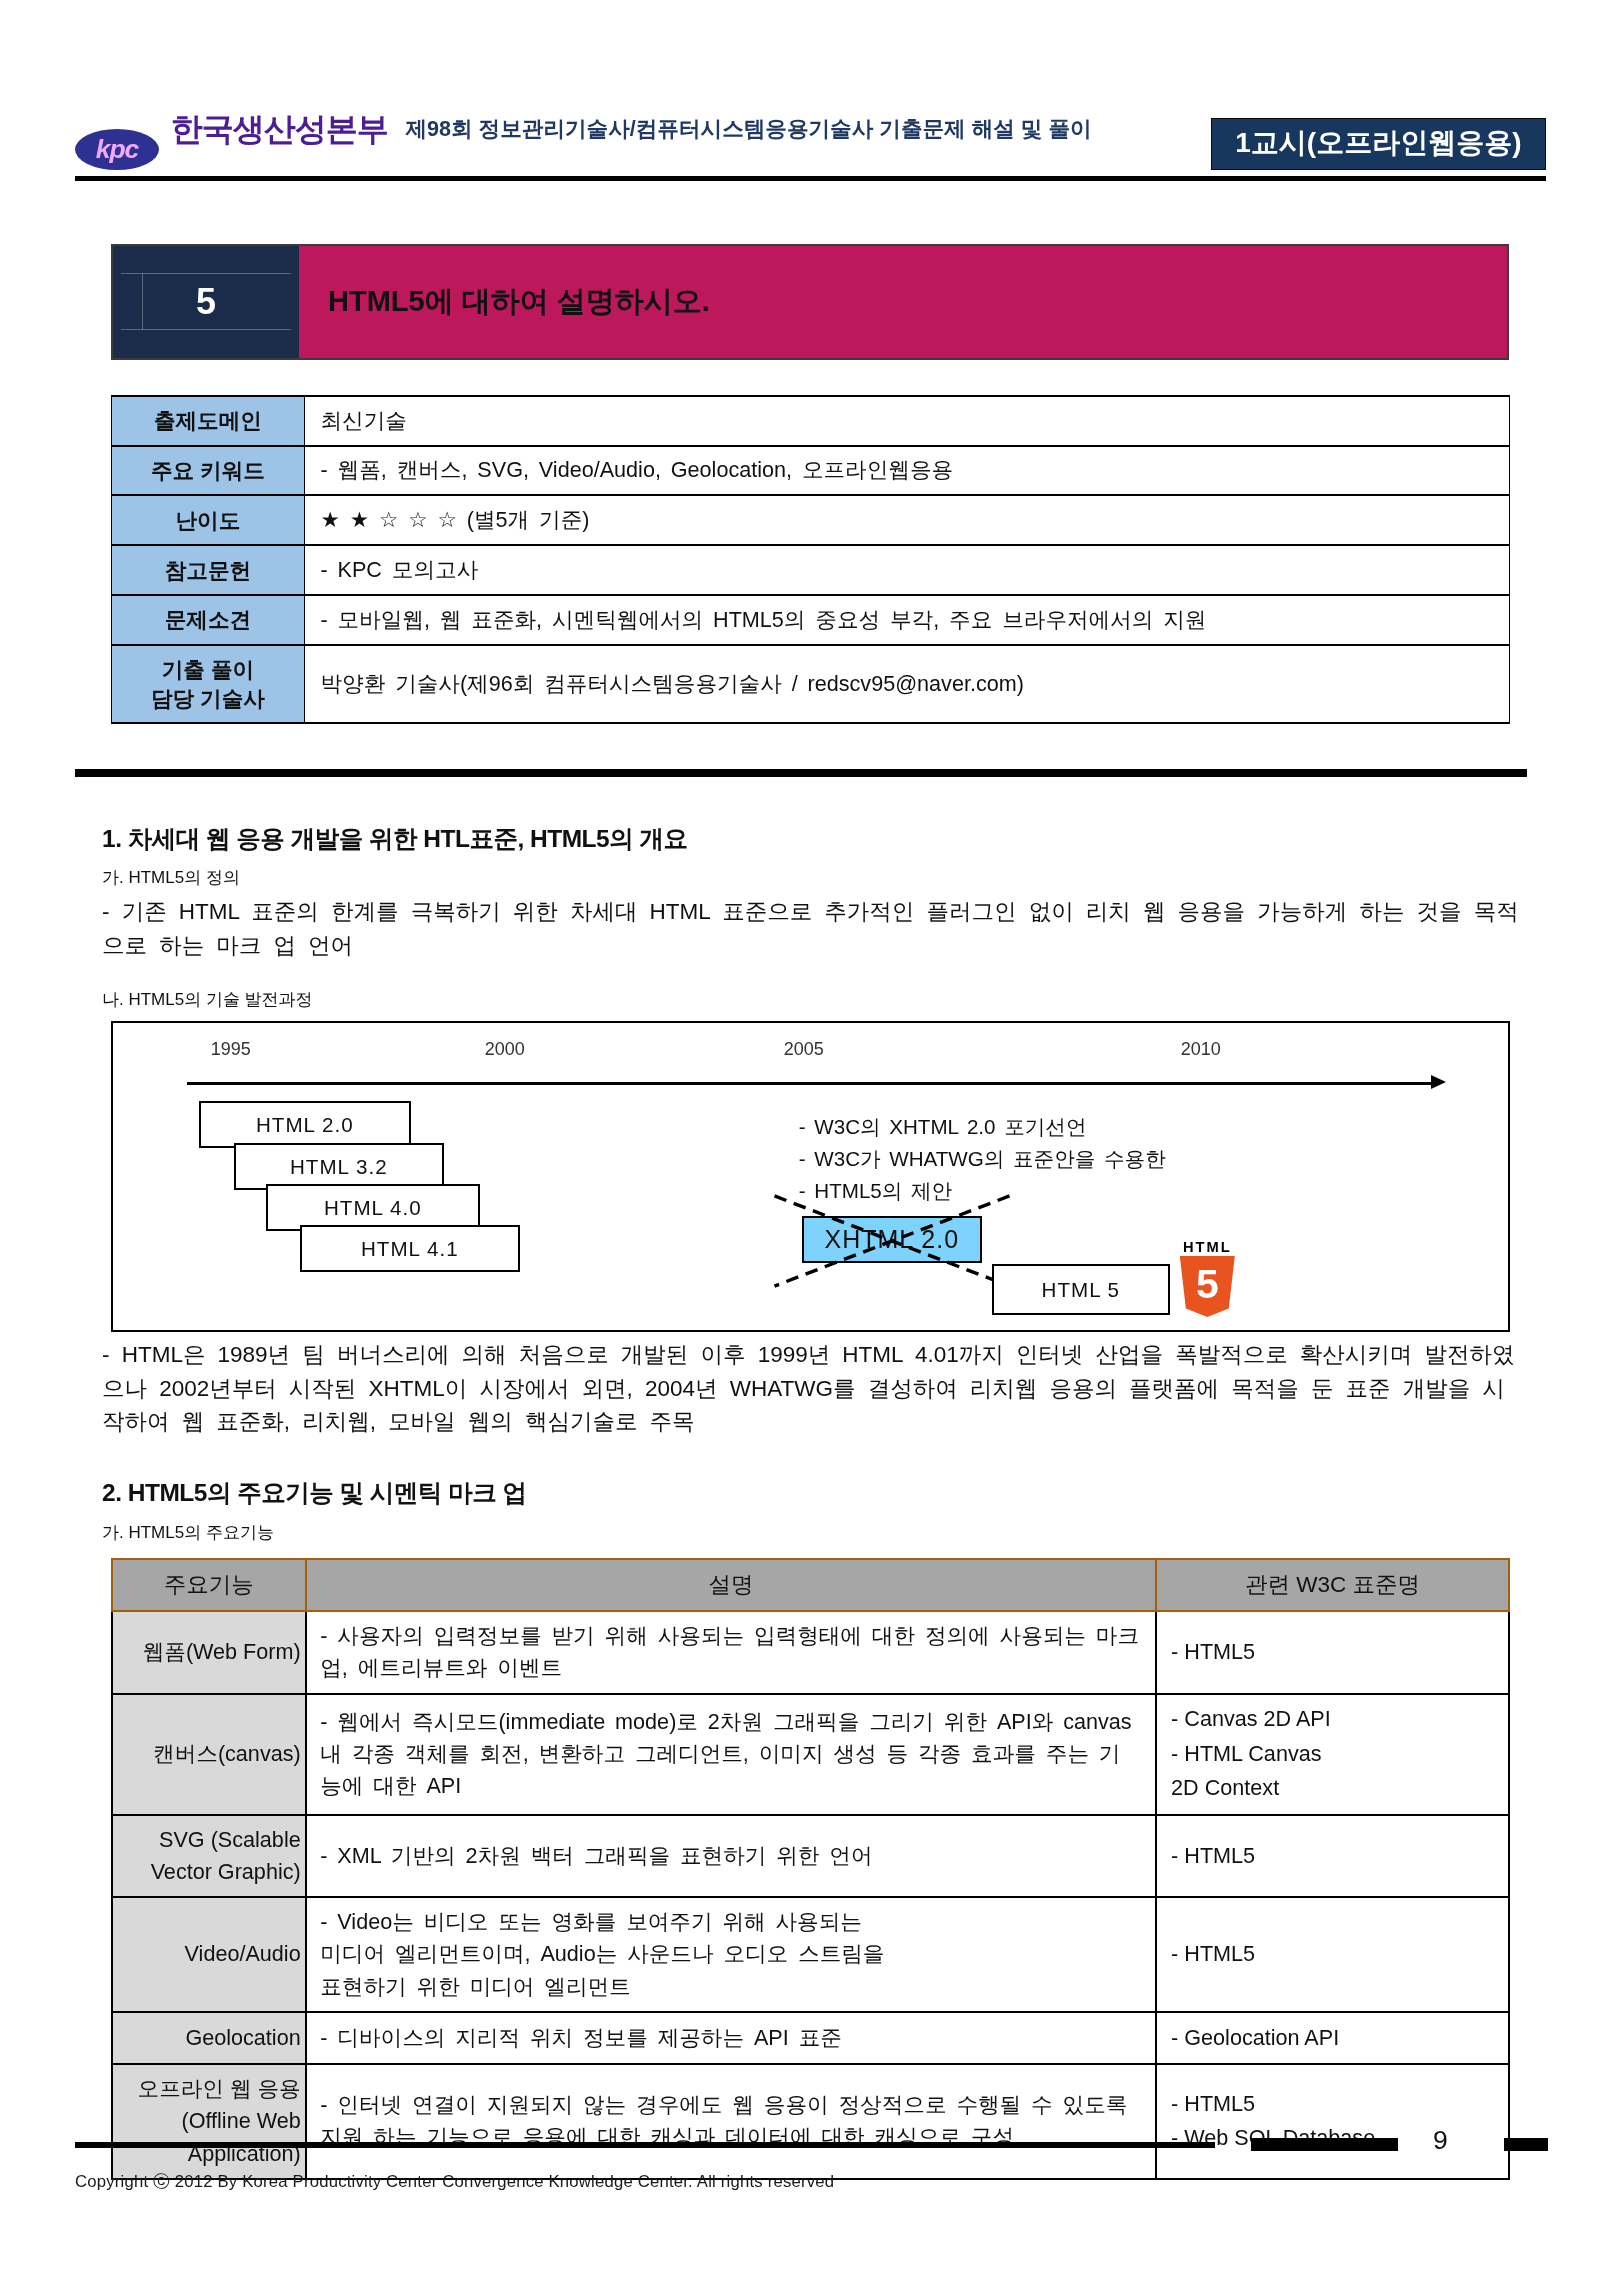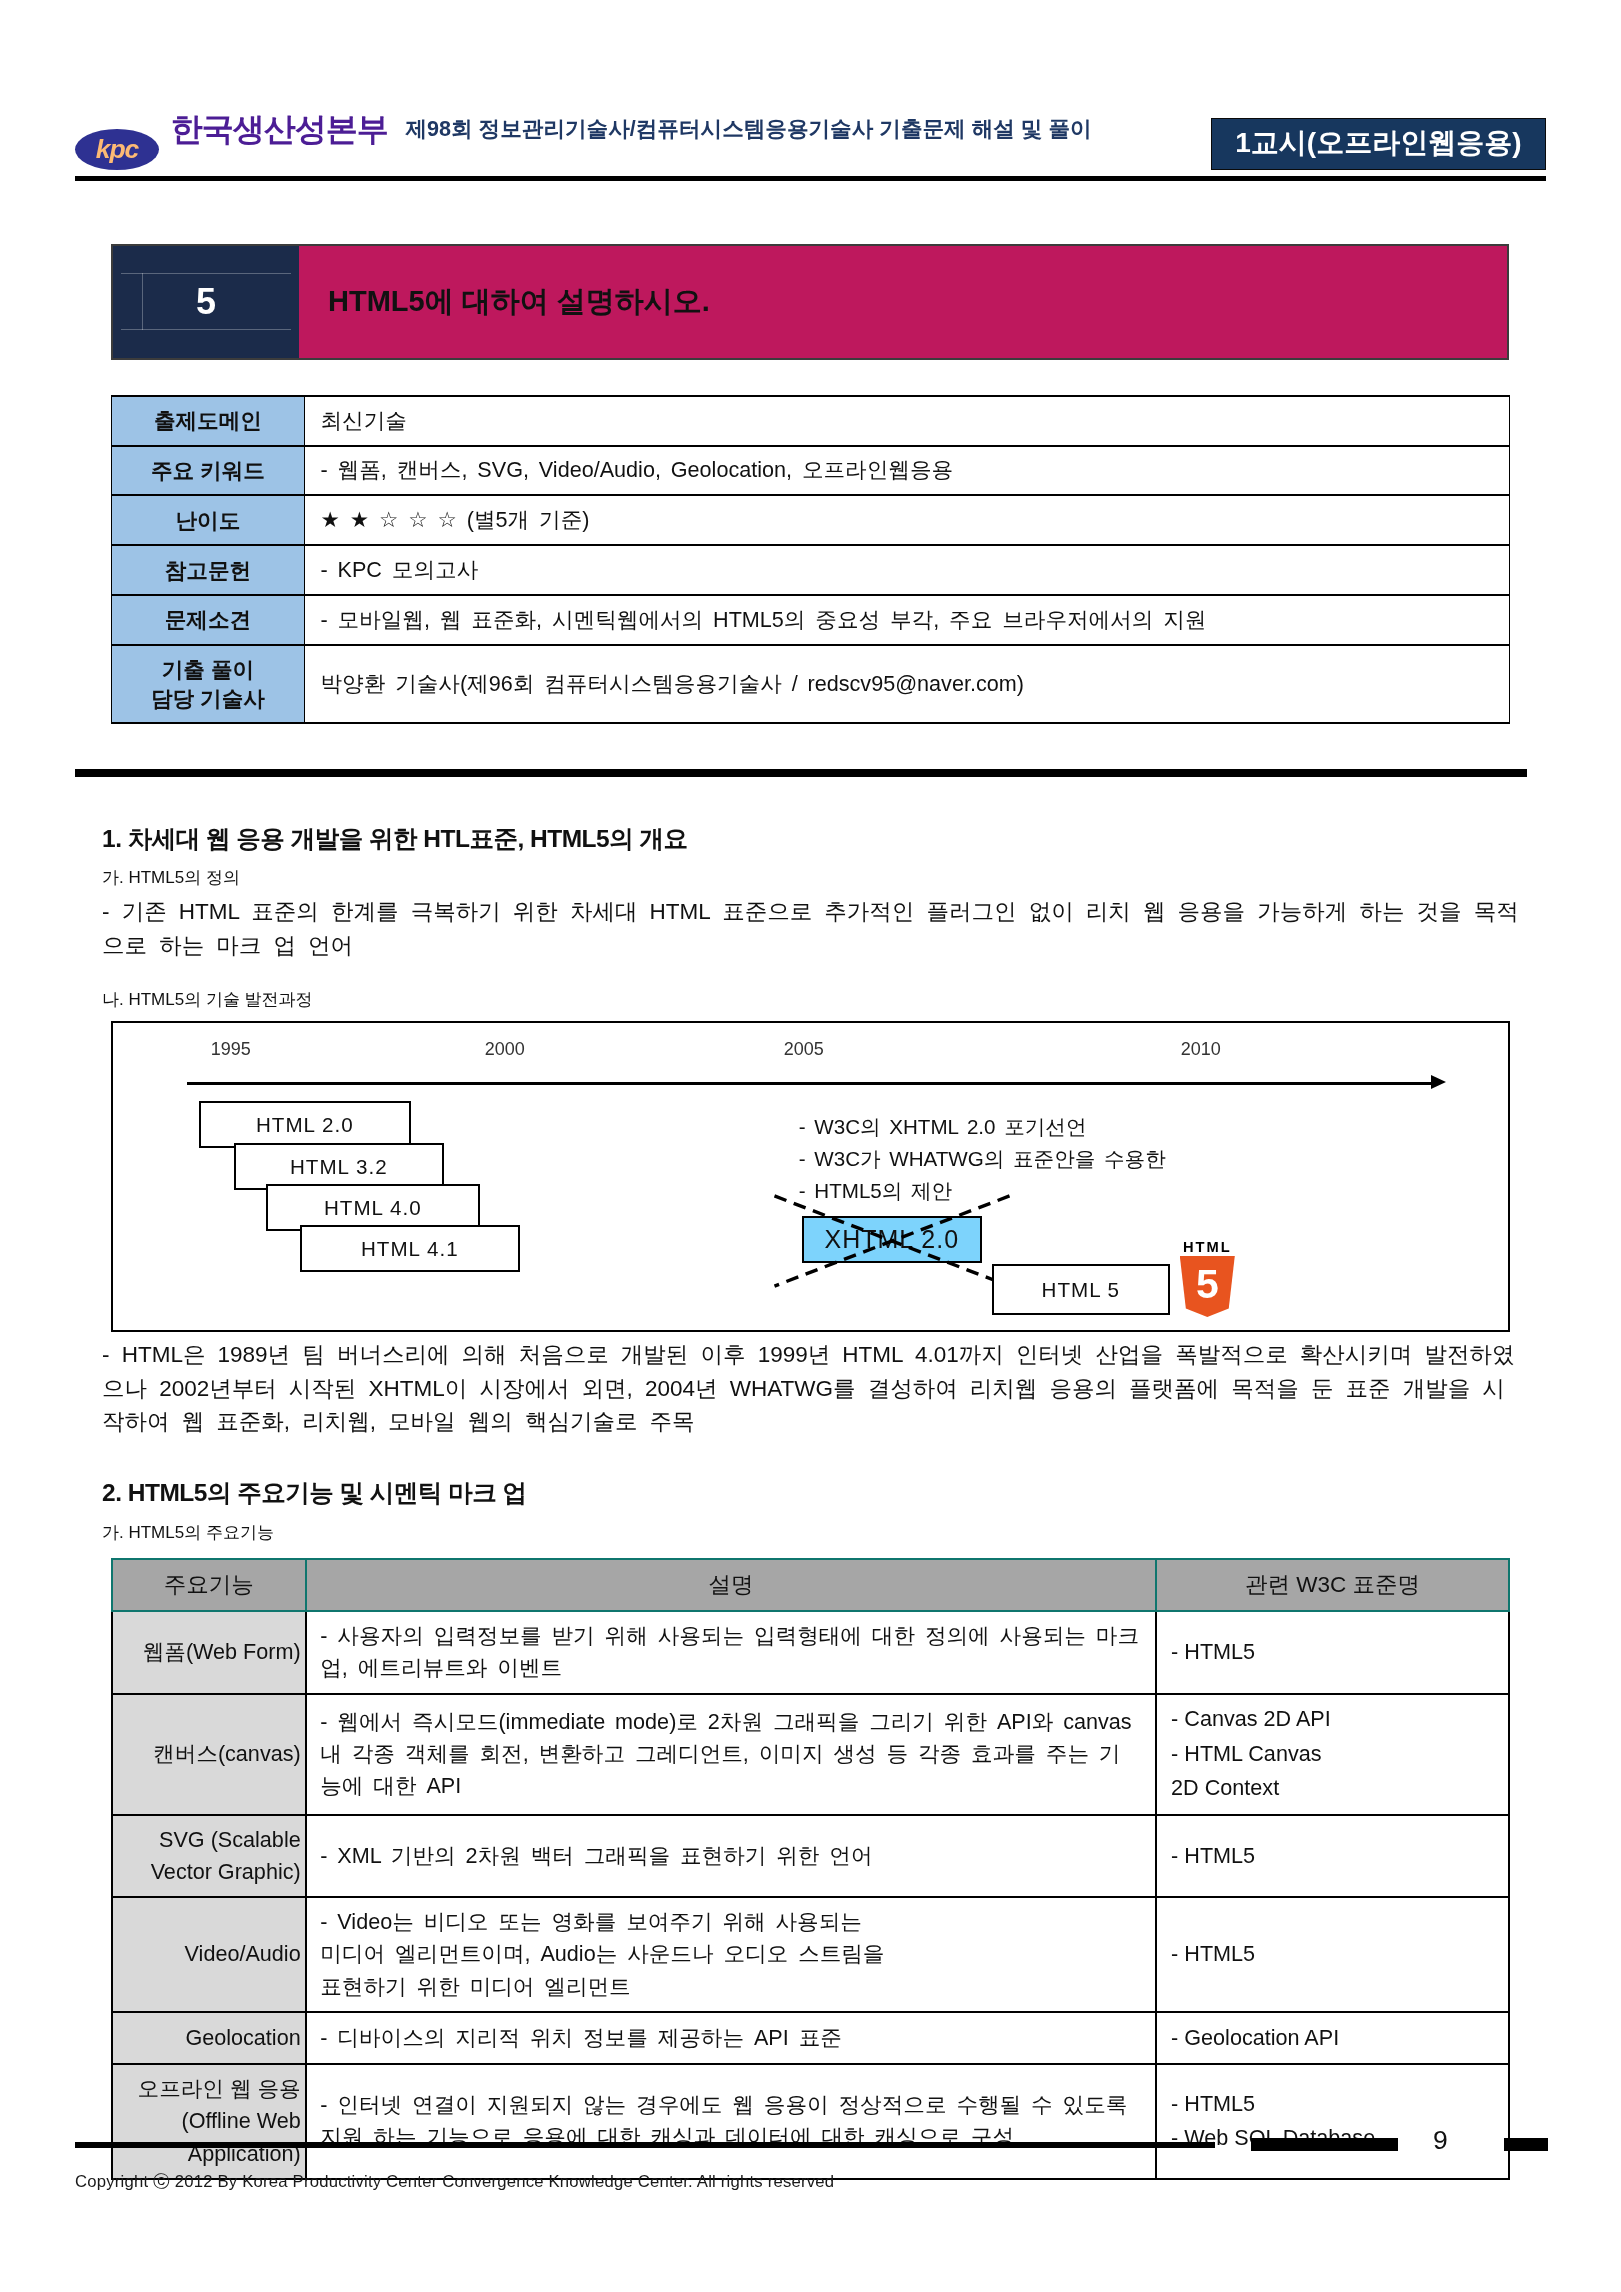--- a/index.html
+++ b/index.html
@@ -6,21 +6,21 @@
   .page{
     position:relative;width:1621px;height:2293px;background:#ffffff;
     font-family:"Liberation Sans","DejaVu Sans",sans-serif;color:#111;
     margin:0 auto;overflow:hidden;
   }
   
   .hdr{display:flex;justify-content:space-between;align-items:flex-end;margin:90px 75px 0 75px;}
   .hdr-left{display:flex;align-items:center;}
   .kpc-logo{
     display:inline-flex;align-items:center;justify-content:center;
-    width:84px;height:41px;border-radius:50%;background:#2E3192;color:#fdba74;
+    width:84px;height:41px;border-radius:50%;background:#2E3192;color:#f0abfc;
     font-style:italic;font-weight:bold;font-size:26.5px;letter-spacing:-1px;margin-right:11.8px;
     flex:0 0 auto;
     margin-top:39px;
   }
   .org{font-size:32px;font-weight:bold;color:#4c1d95;letter-spacing:-1px;margin-right:17.6px;white-space:nowrap;}
   .doc-title{font-size:21.6px;font-weight:bold;color:#1F3864;padding-bottom:2.9px;white-space:nowrap;}
   .badge{
     background:#17375E;color:#fff;font-size:28px;font-weight:bold;
     padding:4.9px 23.5px 6.9px 23.5px;border:1px solid #0a0a0a;white-space:nowrap;
   }
@@ -88,21 +88,21 @@
   .h5logo .logo-top{font-size:14.7px;font-weight:bold;letter-spacing:2px;color:#000;font-family:"Liberation Sans",sans-serif;}
   .shield{
     width:55px;height:61px;margin:1px auto 0 auto;background:#E8541F;
     clip-path:polygon(0% 0%,100% 0%,89% 86%,50% 100%,11% 86%);
     color:#fff;font-size:41px;font-weight:bold;line-height:57px;text-align:center;
   }
 
   
   table.features{border-collapse:collapse;margin:13.7px 0 0 8.8px;width:1399px;font-size:21.6px;}
   table.features th{
-    background:#A6A6A6;border:2px solid #0f766e;font-weight:normal;text-align:center;
+    background:#A6A6A6;border:2px solid #a16207;font-weight:normal;text-align:center;
     padding:9.8px 3.9px;font-size:22.5px;
   }
   table.features td{border:2px solid #000;vertical-align:middle;}
   td.feat{background:#D9D9D9;text-align:right;white-space:pre-line;width:184px;line-height:1.5;padding:7.8px 3.9px;}
   td.desc{padding:7.8px 13.7px;word-spacing:3.9px;line-height:1.5;white-space:pre-line;}
   td.std{padding:7.8px 13.7px;white-space:pre-line;width:323px;line-height:1.6;}
 
   
   .pgline{position:absolute;top:2135px;left:75px;width:1473px;height:17.6px;}
   .seg{position:absolute;background:#000;}

